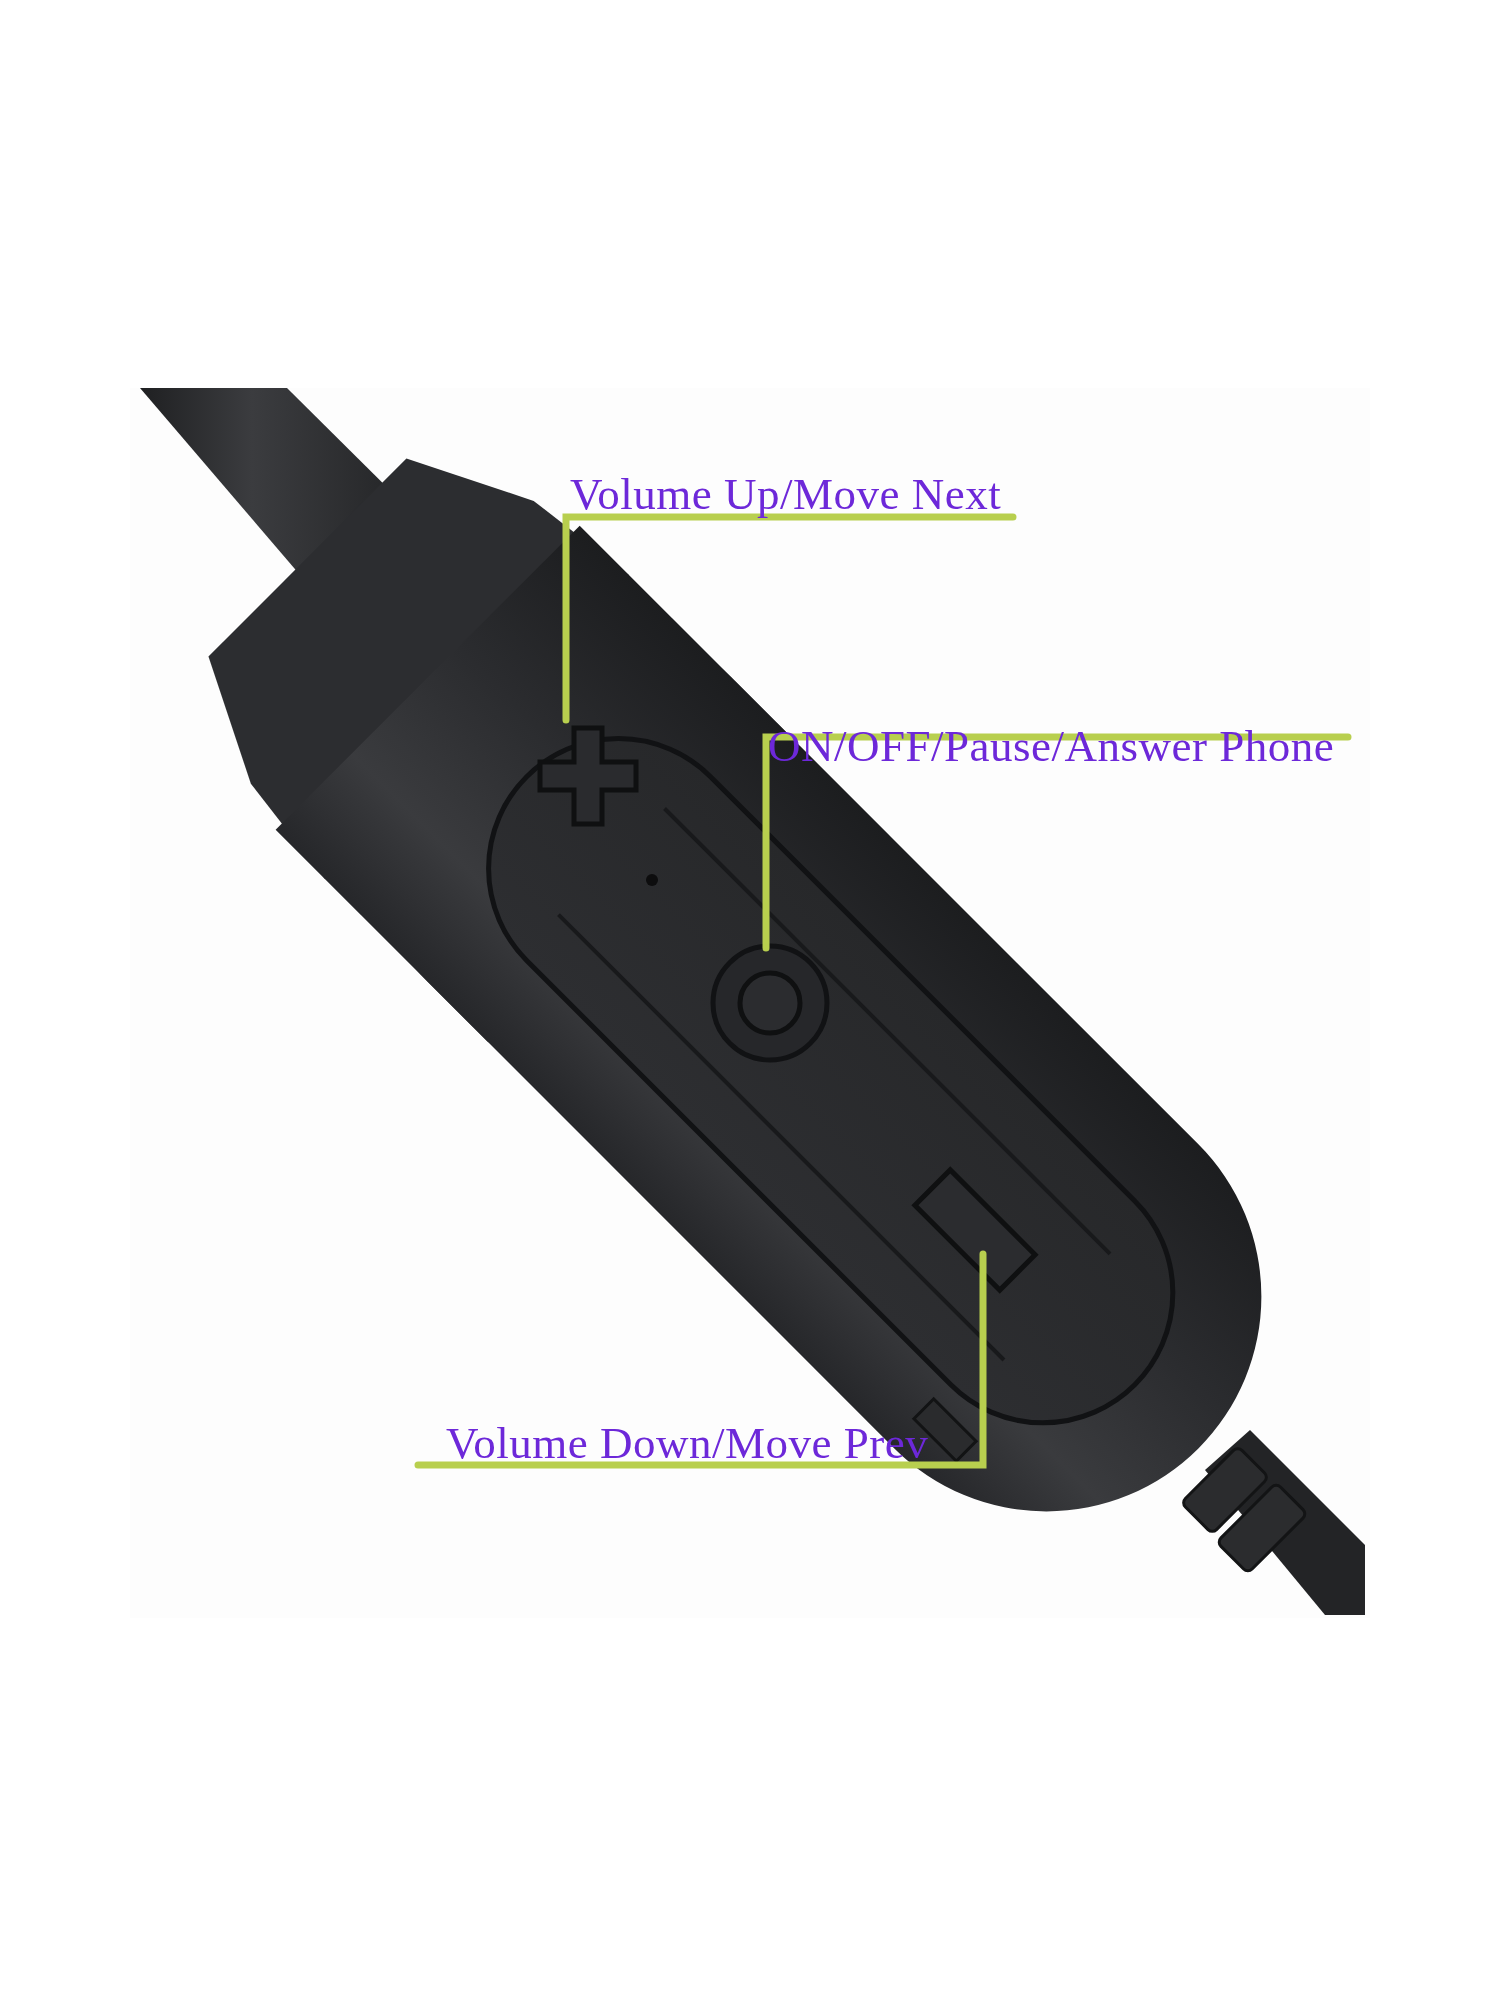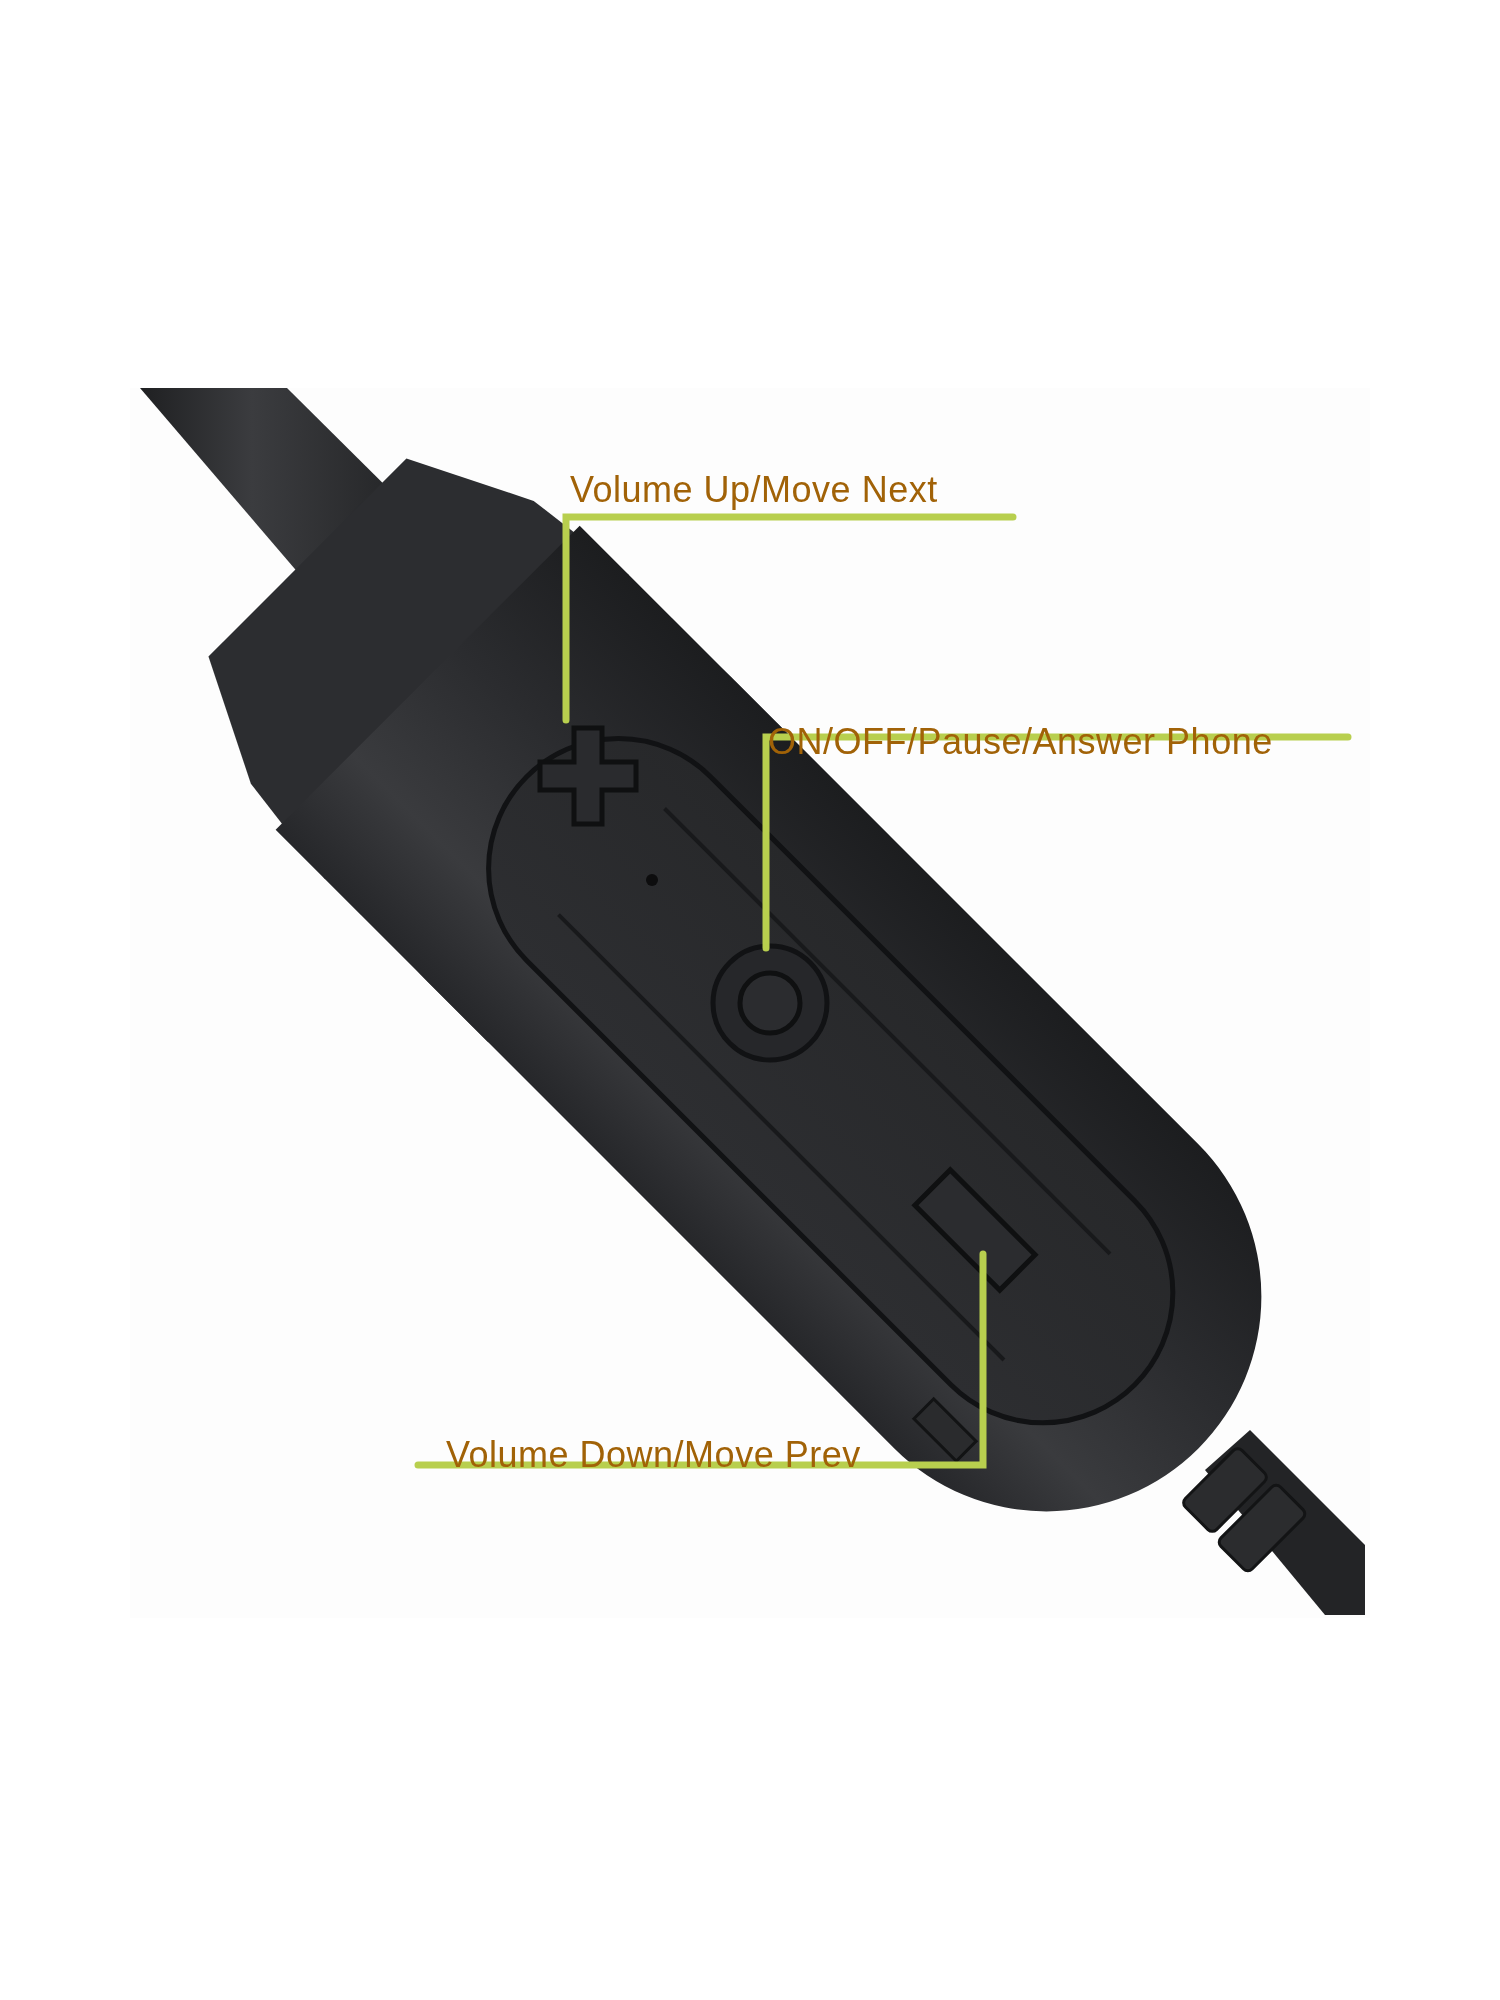--- a/index.html
+++ b/index.html
@@ -1,18 +1,18 @@
 <!DOCTYPE html>
 <html><head>
 <meta charset="utf-8">
 <style>
   html,body{margin:0;padding:0;background:#ffffff;}
   body{width:1500px;height:2000px;position:relative;overflow:hidden;font-family:"DejaVu Sans","Liberation Sans",sans-serif;}
   #stage{position:absolute;left:0;top:0;width:1500px;height:2000px;}
-  .label{position:absolute;font-family:Liberation Sans, sans-serif;font-size:36px;color:#a16207;white-space:nowrap;letter-spacing:0.5px;line-height:1;}
+  .label{position:absolute;font-family:Liberation Serif, serif;font-size:45px;color:#6d28d9;white-space:nowrap;letter-spacing:0.5px;line-height:1;}
   .photo-bg{position:absolute;left:130px;top:388px;width:1240px;height:1230px;background:#fdfdfd;}
 </style>
 </head>
 <body>
 
 <div class="photo-bg"></div>
 
 <svg id="stage" viewBox="0 0 1500 2000" xmlns="http://www.w3.org/2000/svg">
   <defs>
     <linearGradient id="cableGrad" x1="0" y1="0" x2="1" y2="0">
@@ -84,13 +84,13 @@
   <g stroke="#b8cf4e" stroke-width="7" fill="none" stroke-linecap="round">
     <polyline points="766,948 766,737 1348,737"></polyline>
   </g>
   <g stroke="#b8cf4e" stroke-width="7" fill="none" stroke-linecap="round">
     <polyline points="983,1254 983,1465 418,1465"></polyline>
   </g>
 </svg>
 
 <div class="label" style="left:570px;top:472px;">Volume Up/Move Next</div>
 <div class="label" style="left:768px;top:724px;">ON/OFF/Pause/Answer Phone</div>
-<div class="label" style="left:446px;top:1421px;margin-top:16px;">Volume Down/Move Prev</div>
+<div class="label" style="left:446px;top:1421px;">Volume Down/Move Prev</div>
 
 </body></html>

